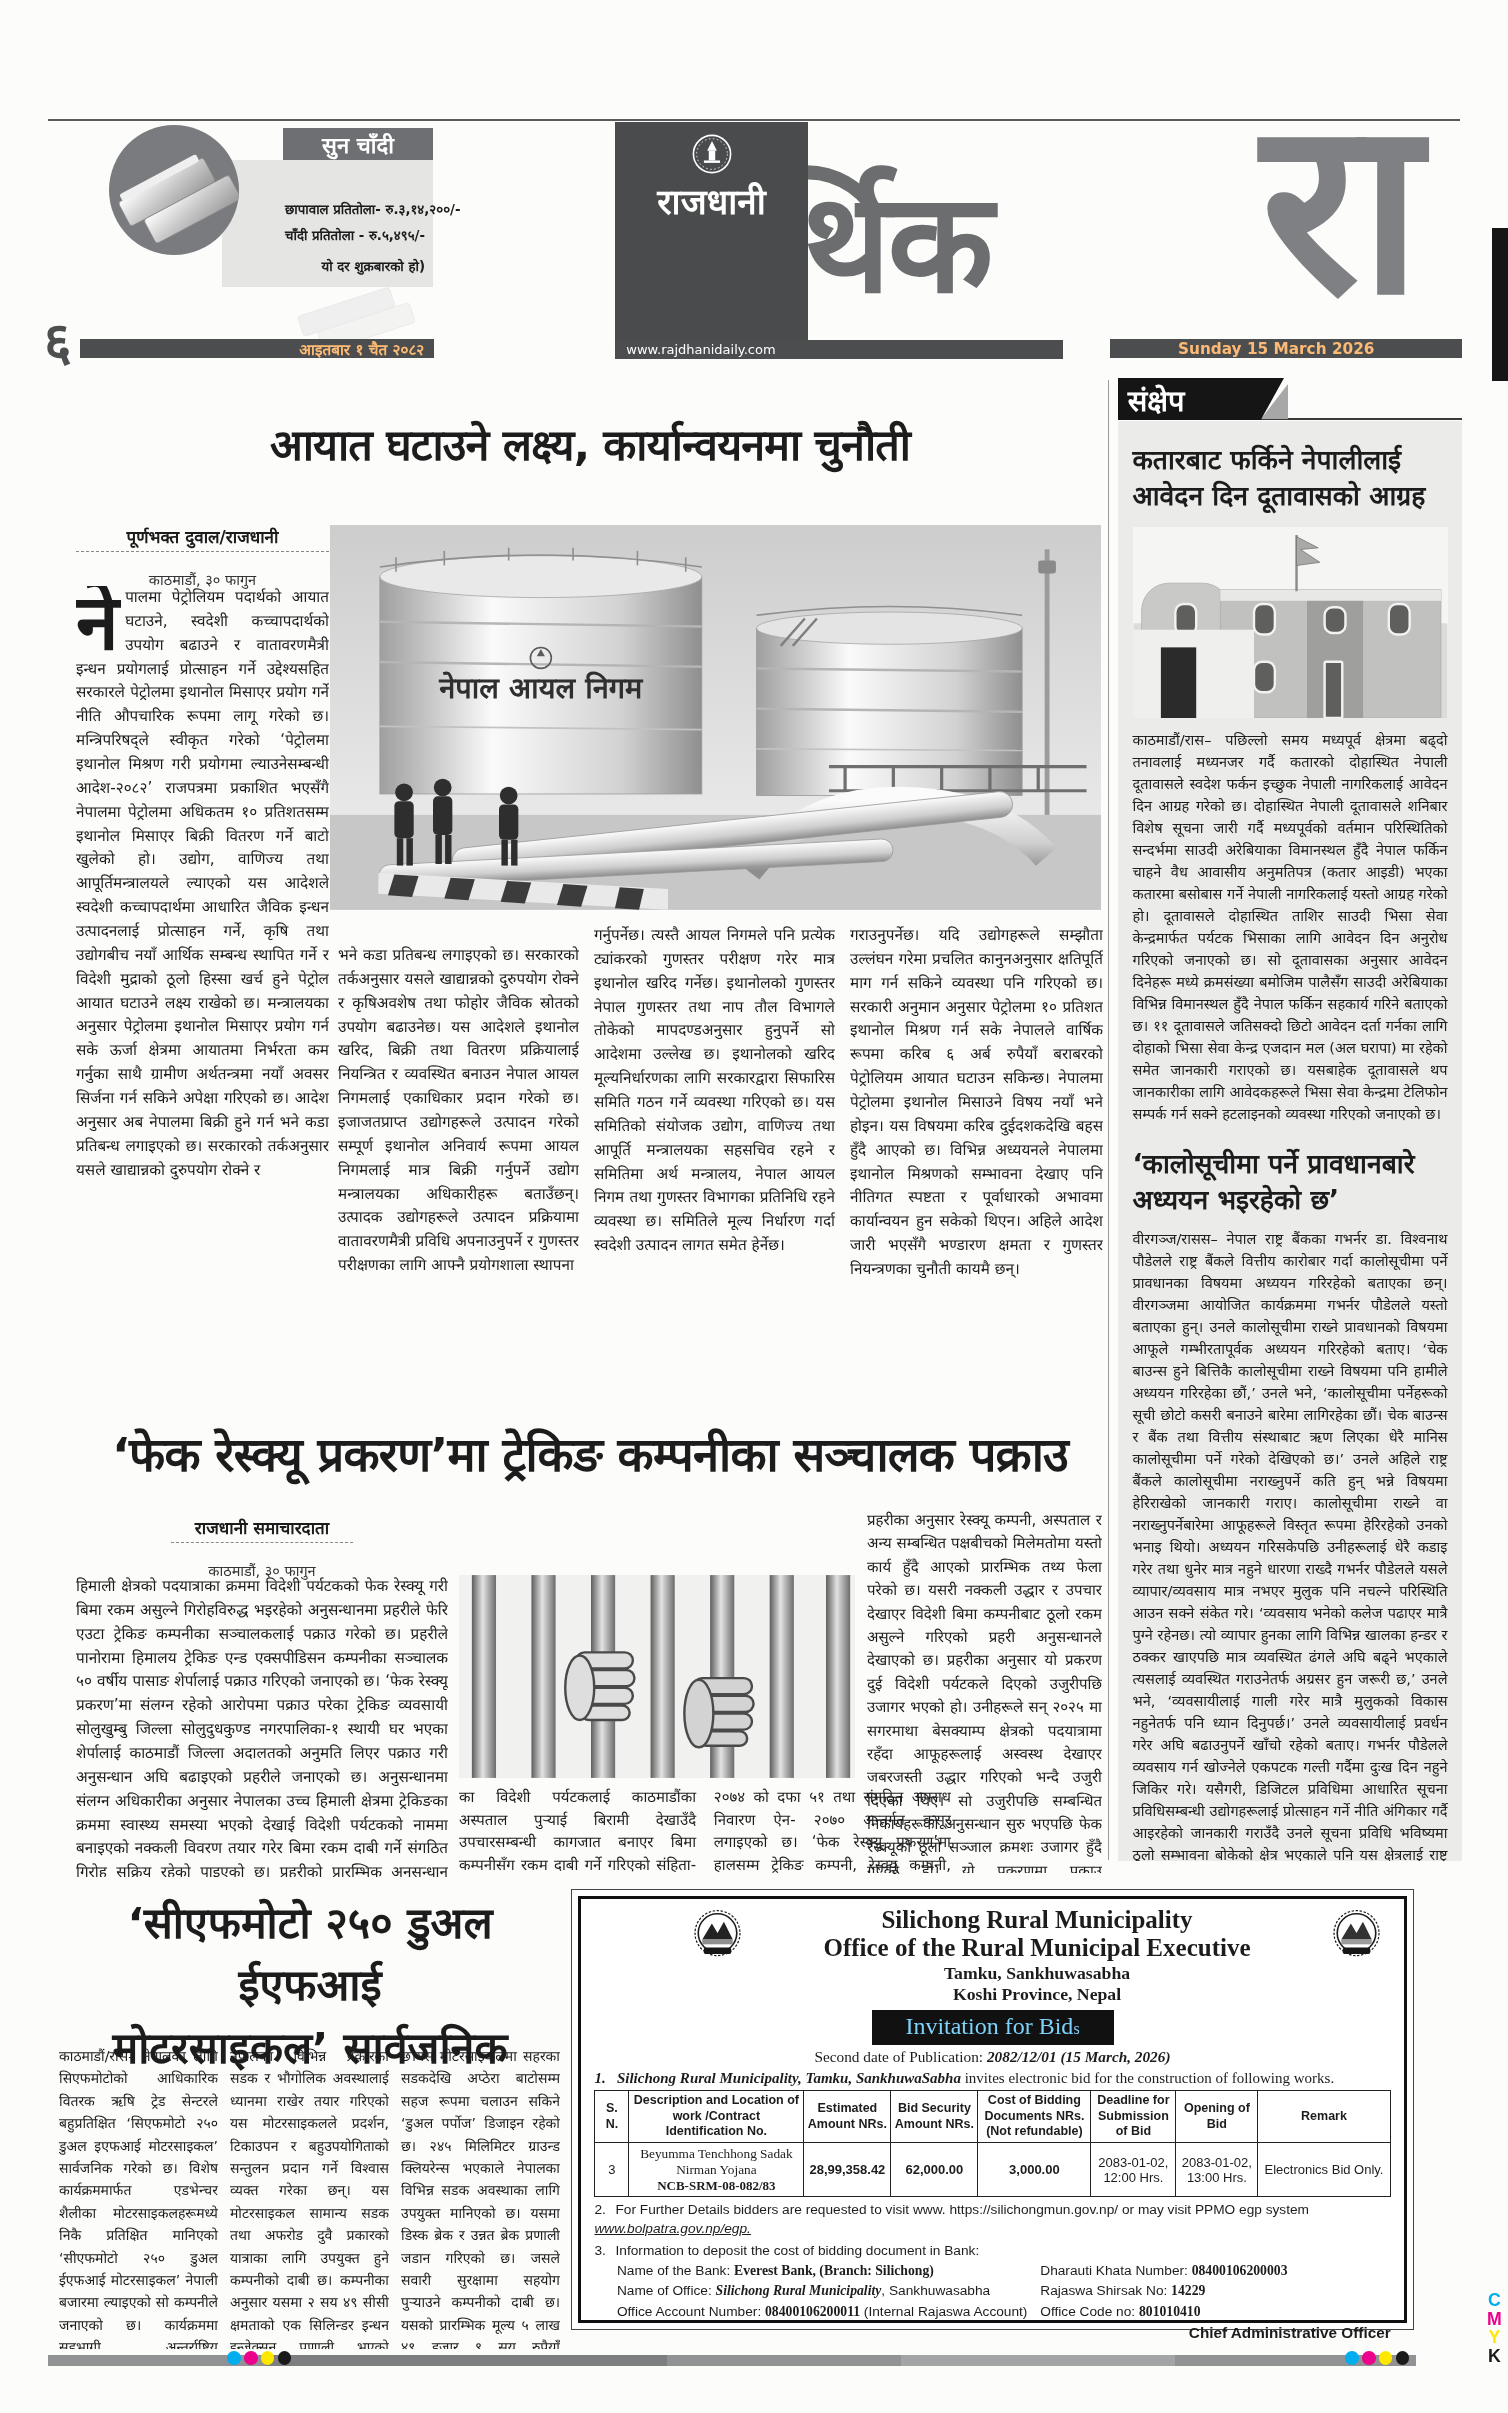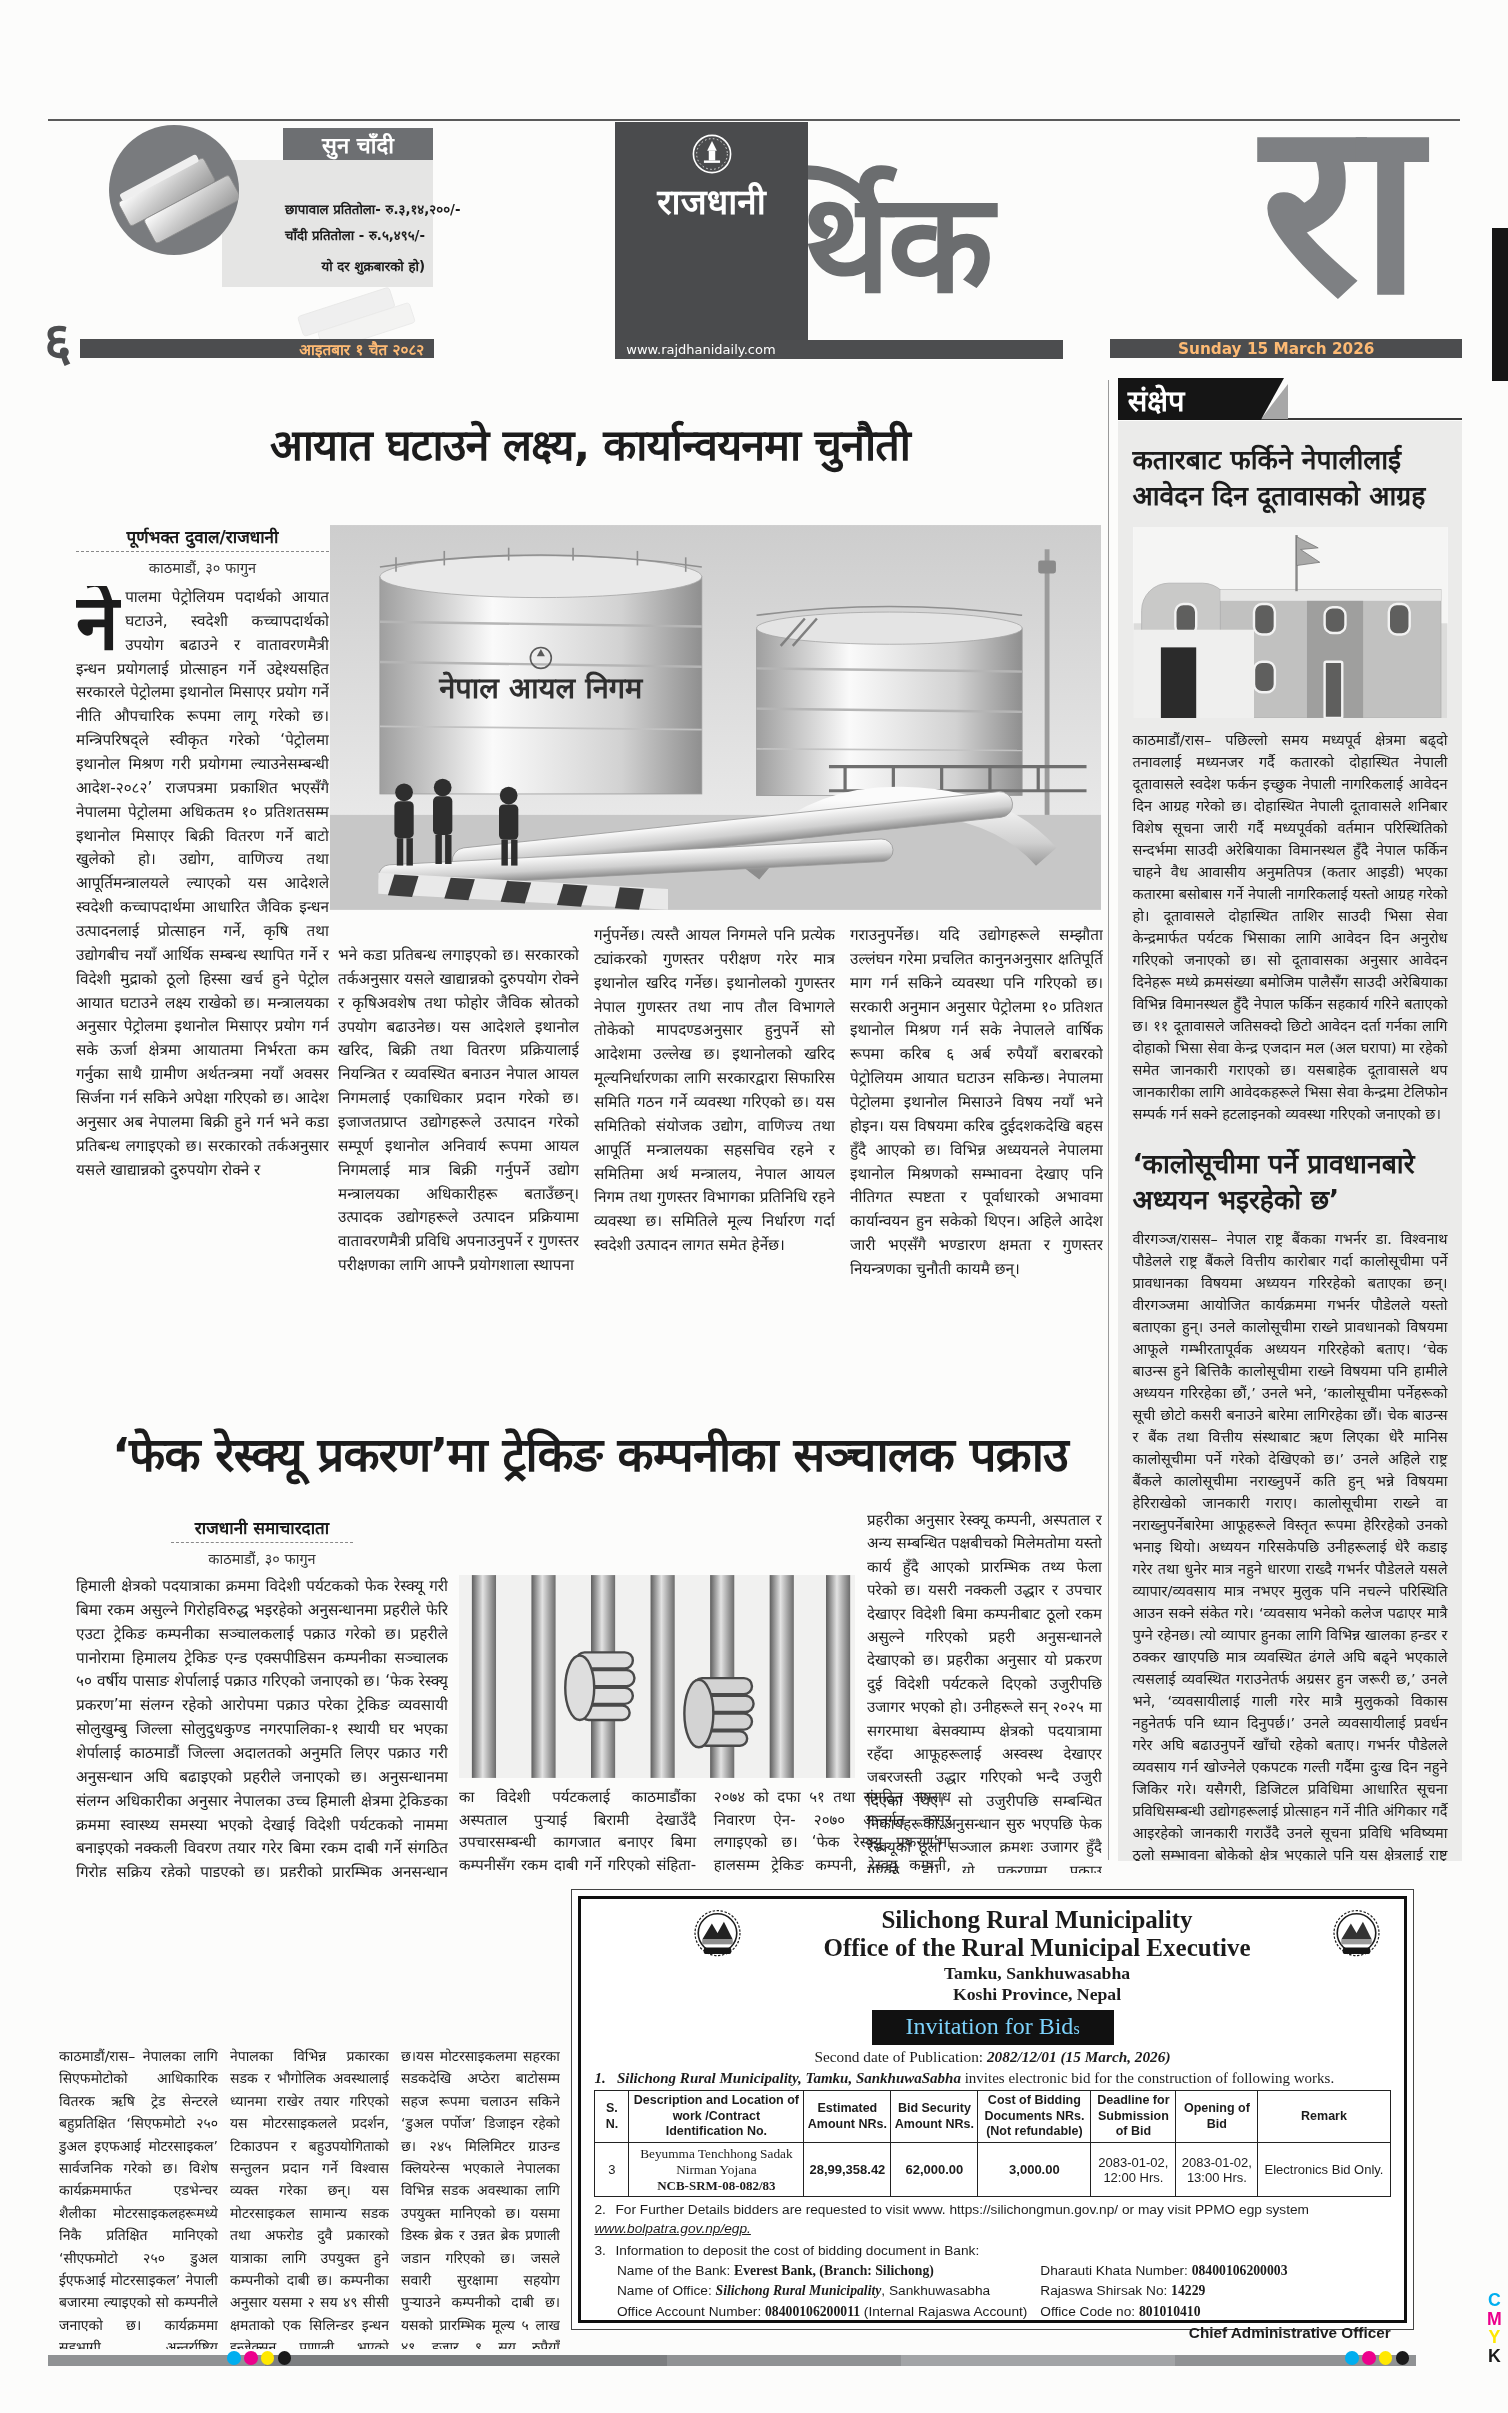--- a/index.html
+++ b/index.html
@@ -45,21 +45,21 @@
 
   
   .kicker-row { left:76px; top:386px; width:1028px; display:flex; align-items:center; }
   .kicker-row .line { flex:1; height:2.4px; background:#3c3c3c; }
   .kicker-text { margin:0 17.7px; font-size:27px; font-weight:bold; white-space:nowrap; }
   .kicker-text .sq { font-size:19.3px; vertical-align:3.2px; margin-right:8px; }
   .a1-headline { left:76px; top:422px; width:1028px; text-align:center; font-size:43px; font-weight:bold;
     line-height:1.1; letter-spacing:-0.8px; }
   .byline-block { text-align:center; }
   .byline { font-size:17px; font-weight:bold; padding-bottom:3.2px; border-bottom:0.8px dashed #888; }
-  .dateline { font-size:14.5px; margin-top:5px; color:#333; }
+  .dateline { font-size:14.5px; margin-top:17px; color:#333; }
   .a1-byline { left:76px; top:525px; width:253px; }
   .bodytext { font-size:15.3px; line-height:1.56; text-align:justify; }
   .dropcap { float:left; font-size:77px; line-height:.82; font-weight:bold; margin:4.8px 6.4px 0 0; }
   .a1-col1 { left:76px; top:586px; width:253px; height:814px; }
   .a1-photo { left:330px; top:525px; width:771px; height:385px; background:#ddd; }
   .a1-col2 { left:338px; top:944px; width:241px; height:475px; }
   .a1-col3 { left:594px; top:924px; width:241px; height:475px; }
   .a1-col4 { left:850px; top:924px; width:253px; height:475px; }
 
   .v-divider { left:1108px; top:380px; width:0.8px; height:1480px; background:#9a9a9a; }
@@ -398,20 +398,24 @@
     </svg>
   </div>
 
   <div class="abs a2-colr bodytext hide-ov">प्रहरीका अनुसार रेस्क्यू कम्पनी, अस्पताल र अन्य सम्बन्धित पक्षबीचको मिलेमतोमा यस्तो कार्य हुँदै आएको प्रारम्भिक तथ्य फेला परेको छ। यसरी नक्कली उद्धार र उपचार देखाएर विदेशी बिमा कम्पनीबाट ठूलो रकम असुल्ने गरिएको प्रहरी अनुसन्धानले देखाएको छ। प्रहरीका अनुसार यो प्रकरण दुई विदेशी पर्यटकले दिएको उजुरीपछि उजागर भएको हो। उनीहरूले सन् २०२५ मा सगरमाथा बेसक्याम्प क्षेत्रको पदयात्रामा रहँदा आफूहरूलाई अस्वस्थ देखाएर जबरजस्ती उद्धार गरिएको भन्दै उजुरी दिएका थिए। सो उजुरीपछि सम्बन्धित निकायहरूको अनुसन्धान सुरु भएपछि फेक रेस्क्यूको ठूलो सञ्जाल क्रमशः उजागर हुँदै गएको हो। यो प्रकरणमा पक्राउ परेकाहरूलाई मुलुकी अपराध</div>
   <div class="abs a2-bottom hide-ov">
     <span>का विदेशी पर्यटकलाई काठमाडौंका अस्पताल पुर्‍याई बिरामी देखाउँदै उपचारसम्बन्धी कागजात बनाएर बिमा कम्पनीसँग रकम दाबी गर्ने गरिएको</span>
     <span> </span>
     <span>संहिता- २०७४ को दफा ५१ तथा संगठित अपराध निवारण ऐन- २०७० अन्तर्गत कसूर लगाइएको छ। ‘फेक रेस्क्यू प्रकरण’मा हालसम्म ट्रेकिङ कम्पनी, रेस्क्यू कम्पनी, अस्पताल, विदेशी बीमा कम्पनीका नेपालस्थित स्थानीय एजेन्ट तथा हेलिकोप्टर कम्पनीका शेयरधनी र सञ्चालक गरी १० जना पक्राउ परिसकेका छन्</span>
   </div>
 
+  <h2 class="abs a3-headline">
+    <span>‘सीएफमोटो २५० डुअल ईएफआई</span><br>
+    <span>मोटरसाइकल’ सार्वजनिक</span>
+  </h2>
   <div class="abs a3-col a3-c1 bodytext hide-ov">काठमाडौं/रास– नेपालका लागि सिएफमोटोको आधिकारिक वितरक ऋषि ट्रेड सेन्टरले बहुप्रतिक्षित ‘सिएफमोटो २५० डुअल इएफआई मोटरसाइकल’ सार्वजनिक गरेको छ। विशेष कार्यक्रममार्फत एडभेन्चर शैलीका मोटरसाइकलहरूमध्ये निकै प्रतिक्षित मानिएको ‘सीएफमोटो २५० डुअल ईएफआई मोटरसाइकल’ नेपाली बजारमा ल्याइएको सो कम्पनीले जनाएको छ। कार्यक्रममा सहभागी अन्तर्राष्ट्रिय प्रतिनिधिको उपस्थितिले नेपाली बजारप्रति कम्पनीको प्रतिबद्धता झल्किएको सो कम्पनीले जनाएको छ। कम्पनीका प्रतिनिधिहरूले</div>
   <div class="abs a3-col a3-c2 bodytext hide-ov">नेपालका विभिन्न प्रकारका सडक र भौगोलिक अवस्थालाई ध्यानमा राखेर तयार गरिएको यस मोटरसाइकलले प्रदर्शन, टिकाउपन र बहुउपयोगिताको सन्तुलन प्रदान गर्ने विश्वास व्यक्त गरेका छन्। यस मोटरसाइकल सामान्य सडक तथा अफरोड दुवै प्रकारको यात्राका लागि उपयुक्त हुने कम्पनीको दाबी छ। कम्पनीका अनुसार यसमा २ सय ४९ सीसी क्षमताको एक सिलिन्डर इन्धन इन्जेक्सन प्रणाली भएको इन्जिन जडान गरिएको छ। यसले राम्रो शक्ति र इन्धन दक्षता प्रदान गर्नुका साथै इलेक्ट्रोनिक फ्युल इन्जेक्सन प्रणालीका कारण थ्रोटल प्रतिक्रिया सहज हुने र इन्धन खपत कम हुने कम्पनीको दाबी</div>
   <div class="abs a3-col a3-c3 bodytext hide-ov">छ।यस मोटरसाइकलमा सहरका सडकदेखि अप्ठेरा बाटोसम्म सहज रूपमा चलाउन सकिने ‘डुअल पर्पोज’ डिजाइन रहेको छ। २४५ मिलिमिटर ग्राउन्ड क्लियरेन्स भएकाले नेपालका विभिन्न सडक अवस्थाका लागि उपयुक्त मानिएको छ। यसमा डिस्क ब्रेक र उन्नत ब्रेक प्रणाली जडान गरिएको छ। जसले सवारी सुरक्षामा सहयोग पुर्‍याउने कम्पनीको दाबी छ। यसको प्रारम्भिक मूल्य ५ लाख ४९ हजार ९ सय रुपैयाँ तोकिएको छ। यो मोटरसाइकल पोलार ह्वाइट, लाइम ग्रीन र टुन्ड्रा ग्रे गरी तीन रङमा उपलब्ध हुने कम्पनीले जनाएको छ।</div>
 
   <div class="abs tender-outer">
     <div class="tender-inner">
       <div class="t-head">
         <svg class="t-seal-l" width="53" height="53" viewBox="0 0 66 66">
           <circle cx="33" cy="30" r="24" fill="#fff" stroke="#1d1d1d" stroke-width="2"></circle>
           <circle cx="33" cy="30" r="28" fill="none" stroke="#1d1d1d" stroke-width="1.5" stroke-dasharray="3 2"></circle>

